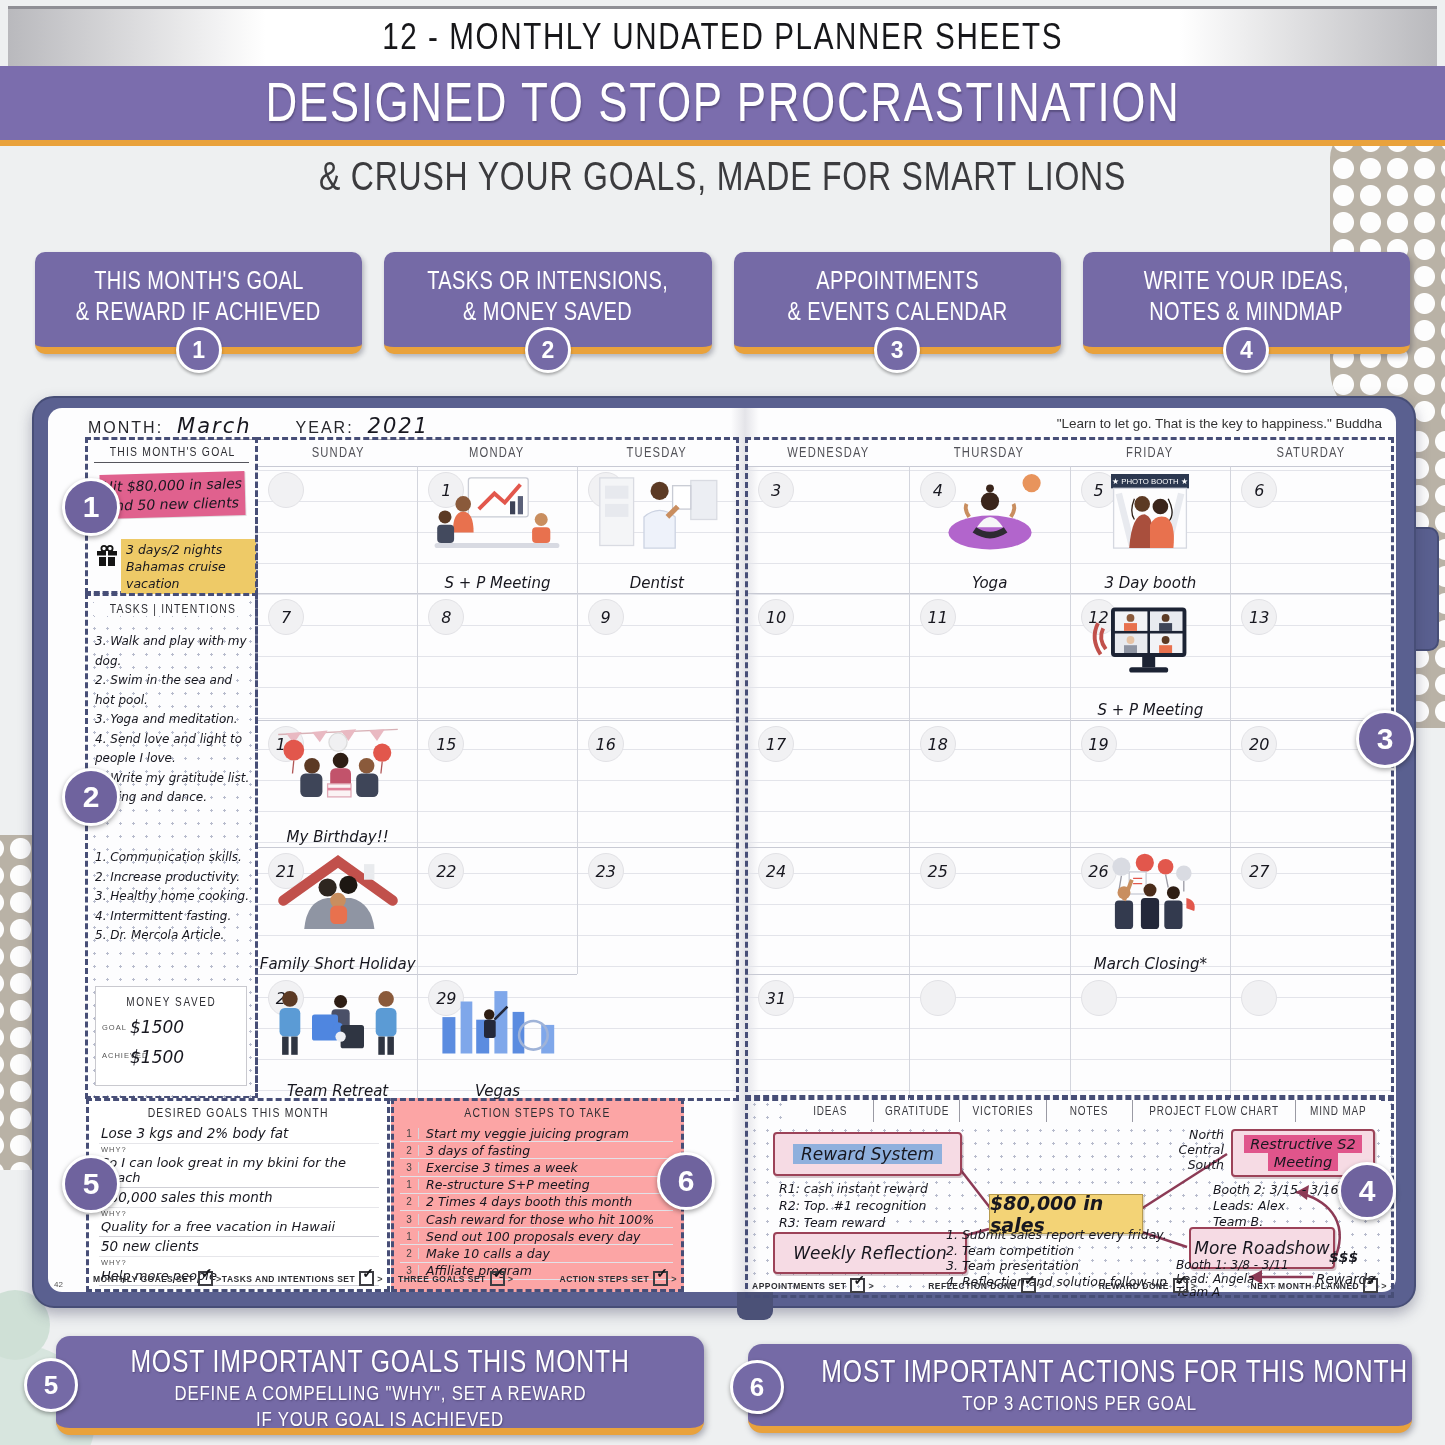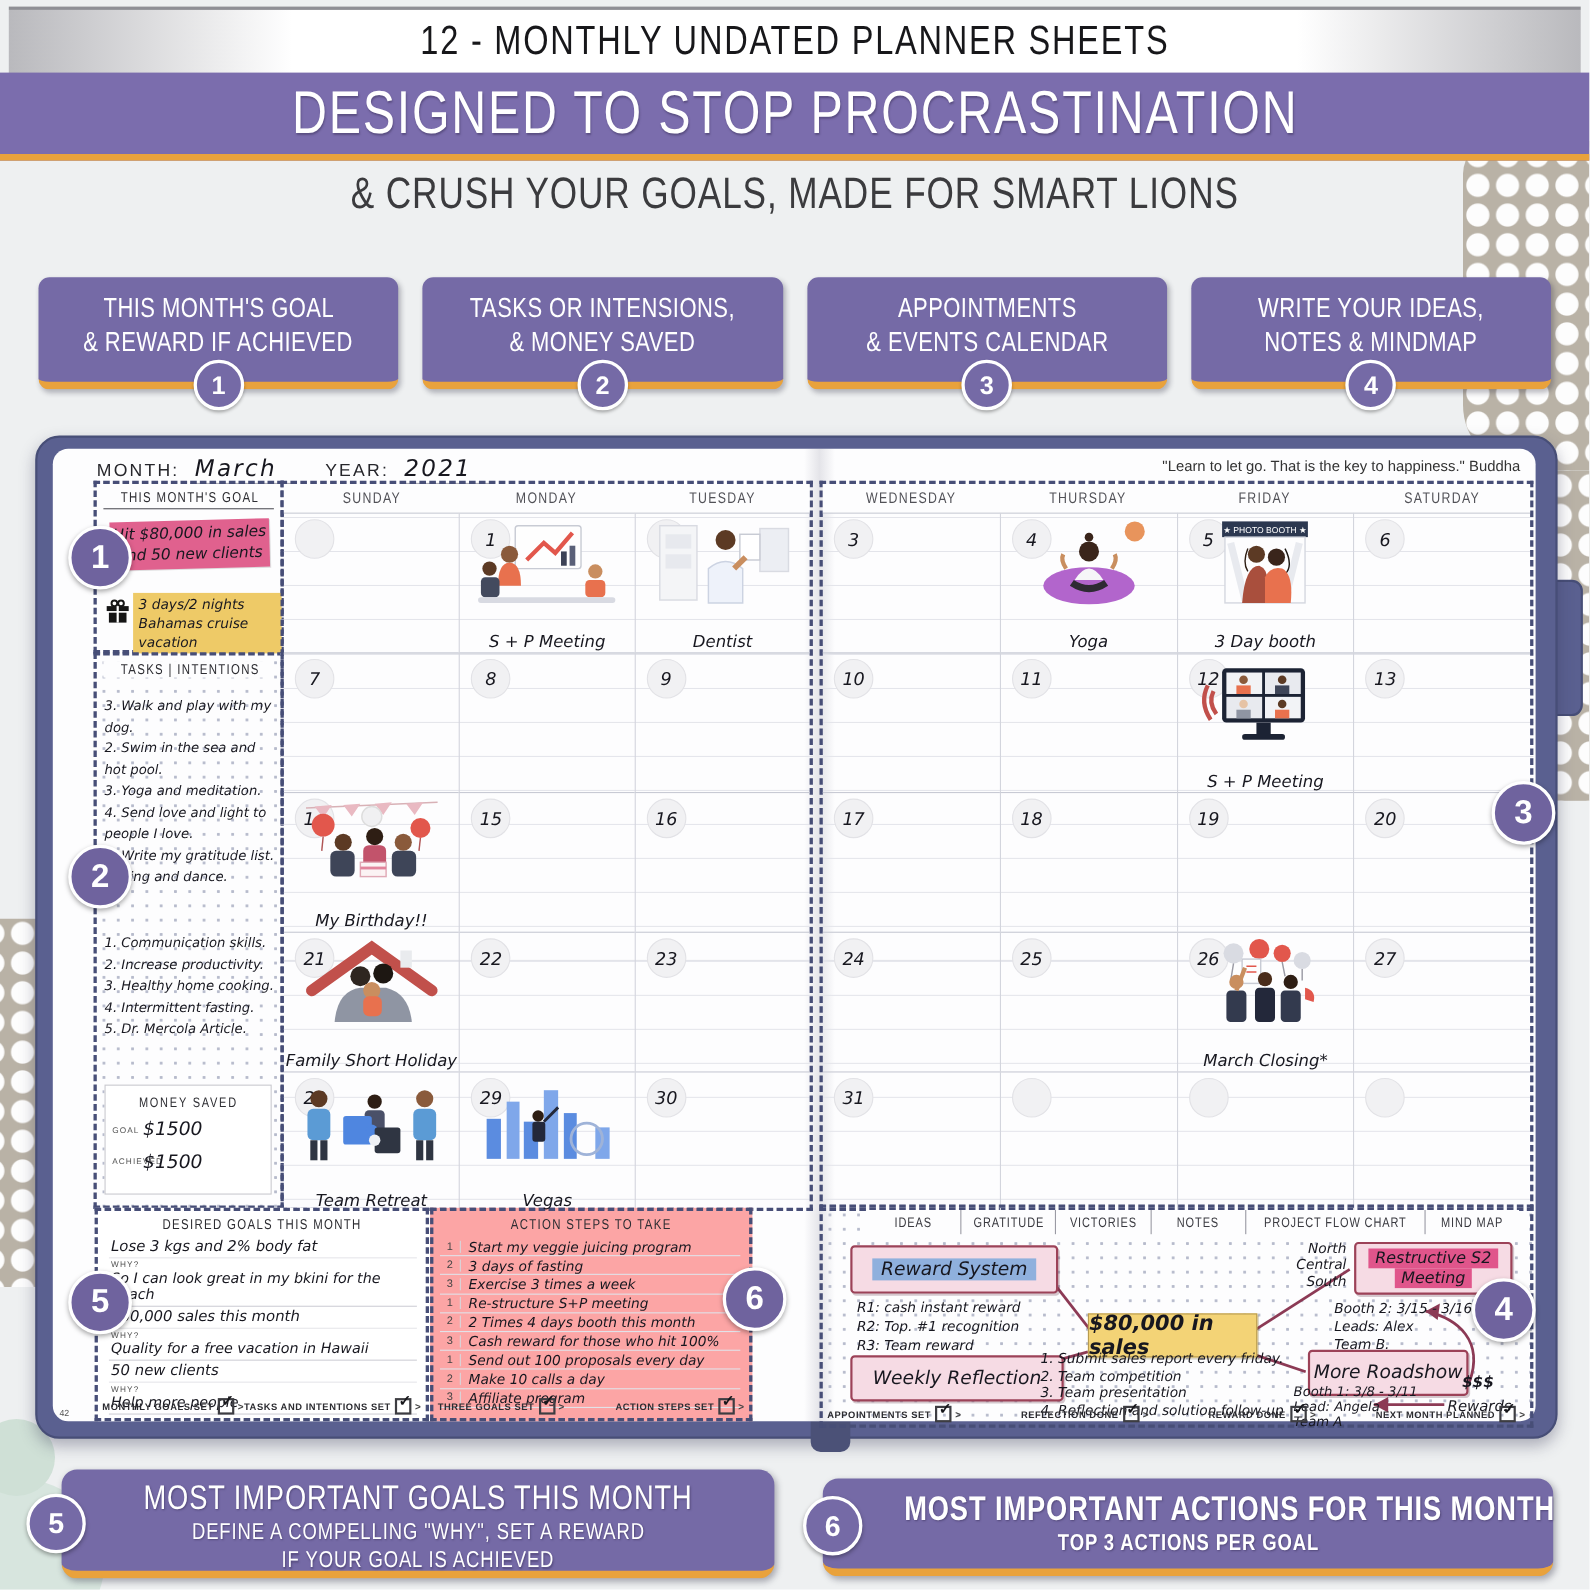--- a/index.html
+++ b/index.html
@@ -390,25 +390,20 @@
                 <rect x="48" y="8" width="10" height="48" fill="#7fa7ea"></rect>
                 <rect x="62" y="24" width="9" height="32" fill="#5b8ce0"></rect>
                 <rect x="84" y="34" width="10" height="22" fill="#7fa7ea"></rect>
                 <circle cx="78" cy="42" r="11" fill="none" stroke="#9fb3d8" stroke-width="2"></circle>
                 <circle cx="44" cy="26" r="4" fill="#2e1e14"></circle>
                 <rect x="40" y="30" width="9" height="14" rx="2" fill="#23283a"></rect>
                 <path d="M48 30 L58 20" stroke="#23283a" stroke-width="2"></path>
               </svg>
             </div>
             <div class="cap hw">Vegas</div>
-          </div>
-          <div class="cal-cell colsep">
-            <div class="day-circle">
-              <span class="hw">30</span>
-            </div>
           </div>
         </div>
       </div>
     <div class="dashbox cal" id="cal-right" style="left:697px;top:29px;width:643px;height:658px;">
         <div class="cal-head" style="grid-template-columns: repeat(4, 1fr);">
           <div><span class="cond">WEDNESDAY</span></div>
           <div><span class="cond">THURSDAY</span></div>
           <div><span class="cond">FRIDAY</span></div>
           <div><span class="cond">SATURDAY</span></div>
         </div>
@@ -778,21 +773,21 @@
 
   <div class="banner" style="left:56px;top:1336px;width:648px;height:92px;">
     <div class="bt"><span class="cond">MOST IMPORTANT GOALS THIS MONTH</span></div>
     <div class="bs"><span class="cond">DEFINE A COMPELLING "WHY", SET A REWARD</span></div>
     <div class="bs"><span class="cond">IF YOUR GOAL IS ACHIEVED</span></div>
   </div>
   <div class="bnum" style="left:24px;top:1358px;">
       <span>5</span>
     </div>
 
-  <div class="banner" style="left:748px;top:1344px;width:664px;height:82px;font-weight:bold;">
+  <div class="banner" style="left:748px;top:1344px;width:664px;height:82px;">
     <div class="bt" style="margin-top:10px;"><span class="cond">MOST IMPORTANT ACTIONS FOR THIS MONTH</span></div>
     <div class="bs"><span class="cond">TOP 3 ACTIONS PER GOAL</span></div>
   </div>
   <div class="bnum" style="left:730px;top:1360px;">
       <span>6</span>
     </div>
 
 </div>
 
 </body></html>

